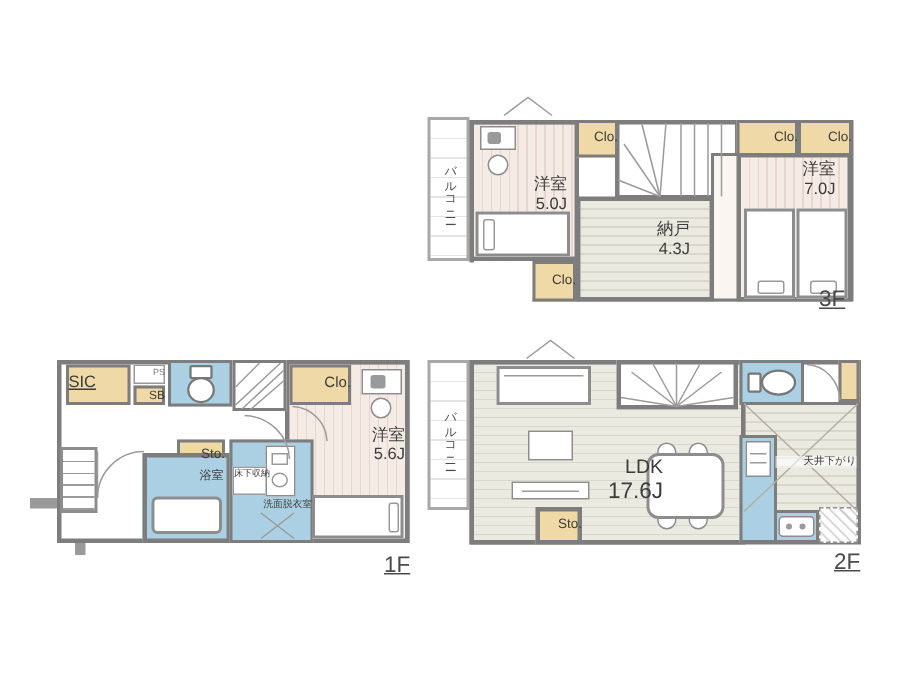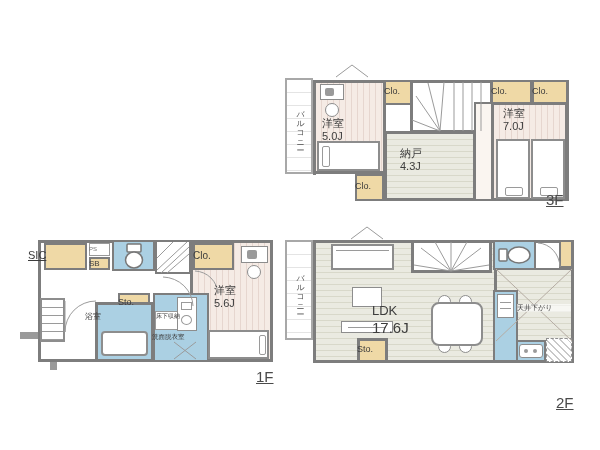--- a/index.html
+++ b/index.html
@@ -10,21 +10,21 @@
   .b2{border-width:2px;}
   .tan{background:#efd9a6;}
   .blue{background:#abd0e3;}
   .white{background:#fff;}
   .pinkv{background:repeating-linear-gradient(90deg,#f5ebe5 0 5px,#e6d6cf 5px 6px);}
   .grayh{background:repeating-linear-gradient(180deg,#eaeae1 0 5px,#d8d8ca 5px 6px);}
   .balc{position:absolute;box-sizing:border-box;border:2px solid #a8a8a8;
         background:repeating-linear-gradient(180deg,#fff 0 12px,#e4e4e4 12px 13px);
         display:flex;align-items:center;justify-content:center;}
   .vtxt{writing-mode:vertical-rl;text-orientation:upright;font-size:8px;letter-spacing:1px;color:#4a4a4a;}
-  .lbl{position:absolute;color:#3c3c3c;text-align:left;line-height:1.15;z-index:6;}
+  .lbl{position:absolute;color:#3c3c3c;text-align:right;line-height:1.15;z-index:6;}
   .furn{position:absolute;box-sizing:border-box;background:#fff;border:2px solid #8d8d8d;z-index:4;}
   .f1{border-width:1.5px;}
   .circle{border-radius:50%;}
   .flab{position:absolute;font-size:15px;color:#4a4a4a;z-index:7;text-decoration:underline;}
   .hatch{background:repeating-linear-gradient(45deg,#fff 0 4px,#c9c9c9 4px 5px);}
   svg{position:absolute;z-index:5;overflow:visible;}
   .ln{stroke:#9b9b9b;stroke-width:1;fill:none;}
   .fix{stroke:#777;stroke-width:1.5;fill:#fff;}
   .xl{stroke:#b5aca3;stroke-width:1;fill:none;}
 </style>
@@ -167,21 +167,21 @@
     <div class="furn f1" style="left:352px;top:287px;width:30px;height:20px;"></div>
     <div class="furn f1" style="left:341px;top:321px;width:52px;height:12px;">
         <div class="a" style="left:6px;top:5px;width:38px;height:0;border-top:1.5px solid #9a9a9a;"></div>
       </div>
     <div class="furn f1 circle" style="left:438px;top:295px;width:13px;height:13px;"></div>
     <div class="furn f1 circle" style="left:459px;top:295px;width:13px;height:13px;"></div>
     <div class="furn f1 circle" style="left:438px;top:340px;width:13px;height:13px;"></div>
     <div class="furn f1 circle" style="left:459px;top:340px;width:13px;height:13px;"></div>
     <div class="furn" style="left:431px;top:302px;width:52px;height:44px;border-radius:8px;"></div>
 
-    <div class="flab" style="left:556px;top:366px;margin-top:28px;">2F</div>
+    <div class="flab" style="left:556px;top:366px;">2F</div>
   </div>
 
   <div>
     <div class="a" style="left:20px;top:332px;width:36px;height:7px;background:#9a9a9a;"></div>
     <div class="a" style="left:50px;top:339px;width:7px;height:31px;background:#9a9a9a;"></div>
 
     <div class="room white" style="left:38px;top:240px;width:235px;height:122px;"></div>
 
     <div class="a" style="left:40px;top:298px;width:25px;height:44px;border:2px solid #8d8d8d;box-sizing:border-box;background:repeating-linear-gradient(180deg,#fff 0 7px,#9a9a9a 7px 8px);"></div>
     <svg style="left:64px;top:300px;" width="33" height="33">
@@ -203,21 +203,21 @@
     <div class="lbl" style="left:193px;top:250px;width:41px;font-size:10px;">Clo.</div>
     <div class="furn f1" style="left:241px;top:246px;width:27px;height:17px;">
         <div class="a" style="left:5px;top:3px;width:10px;height:9px;background:#9a9a9a;border-radius:2px;"></div>
       </div>
     <div class="furn f1 circle" style="left:247px;top:265px;width:14px;height:14px;"></div>
     <div class="furn" style="left:208px;top:330px;width:61px;height:29px;">
         <div class="a" style="left:49px;top:3px;width:7px;height:20px;border:1.5px solid #9a9a9a;border-radius:2px;"></div>
       </div>
 
     <div class="room b2 tan" style="left:44px;top:243px;width:43px;height:27px;"></div>
-    <div class="lbl" style="left:28px;top:249px;width:20px;font-size:11px;text-decoration:underline;">SIC</div>
+    <div class="lbl" style="left:44px;top:249px;width:20px;font-size:11px;text-decoration:underline;">SIC</div>
     <div class="a white" style="left:89px;top:243px;width:21px;height:13px;border:1.5px solid #999;"></div>
     <div class="lbl" style="left:89px;top:246px;width:21px;font-size:6px;color:#777;">PS</div>
     <div class="room b2 tan" style="left:89px;top:257px;width:21px;height:13px;"></div>
     <div class="lbl" style="left:89px;top:259px;width:21px;font-size:8px;">SB</div>
 
     <div class="room b2 blue" style="left:112px;top:240px;width:43px;height:31px;"></div>
     <svg style="left:122px;top:243px;" width="24" height="26">
       <rect class="fix" x="5" y="1" width="14" height="8" rx="1"></rect>
         <ellipse class="fix" cx="12" cy="17" rx="8.5" ry="8"></ellipse>
     </svg>
@@ -227,21 +227,21 @@
       <line class="ln" x1="2" y1="30" x2="32" y2="2"></line>
         <line class="ln" x1="6" y1="33" x2="34" y2="7"></line>
       <line class="ln" x1="2" y1="18" x2="18" y2="2"></line>
         <line class="ln" x1="12" y1="33" x2="34" y2="14"></line>
     </svg>
 
     <div class="room b2 tan" style="left:118px;top:293px;width:32px;height:19px;"></div>
     <div class="lbl" style="left:118px;top:297px;width:32px;font-size:9px;">Sto.</div>
 
     <div class="room blue" style="left:95px;top:302px;width:59px;height:60px;"></div>
-    <div class="lbl" style="left:85px;top:312px;width:50px;font-size:8px;">浴室</div>
+    <div class="lbl" style="left:99px;top:312px;width:50px;font-size:8px;">浴室</div>
     <div class="furn" style="left:101px;top:331px;width:47px;height:25px;border-radius:4px;"></div>
 
     <div class="room b2 blue" style="left:153px;top:293px;width:56px;height:69px;"></div>
     <div class="furn f1" style="left:177px;top:297px;width:20px;height:34px;">
         <div class="a" style="left:3px;top:4px;width:11px;height:8px;border:1.5px solid #9a9a9a;"></div>
         <div class="a" style="left:3px;top:17px;width:11px;height:10px;border:1.5px solid #9a9a9a;border-radius:50%;"></div>
       </div>
     <div class="a white" style="left:155px;top:311px;width:26px;height:19px;border:1px solid #999;"></div>
     <div class="lbl" style="left:156px;top:313px;width:24px;font-size:6px;word-break:break-all;line-height:1.3;">床下収納</div>
     <div class="lbl" style="left:152px;top:333px;width:56px;font-size:6.5px;">洗面脱衣室</div>

